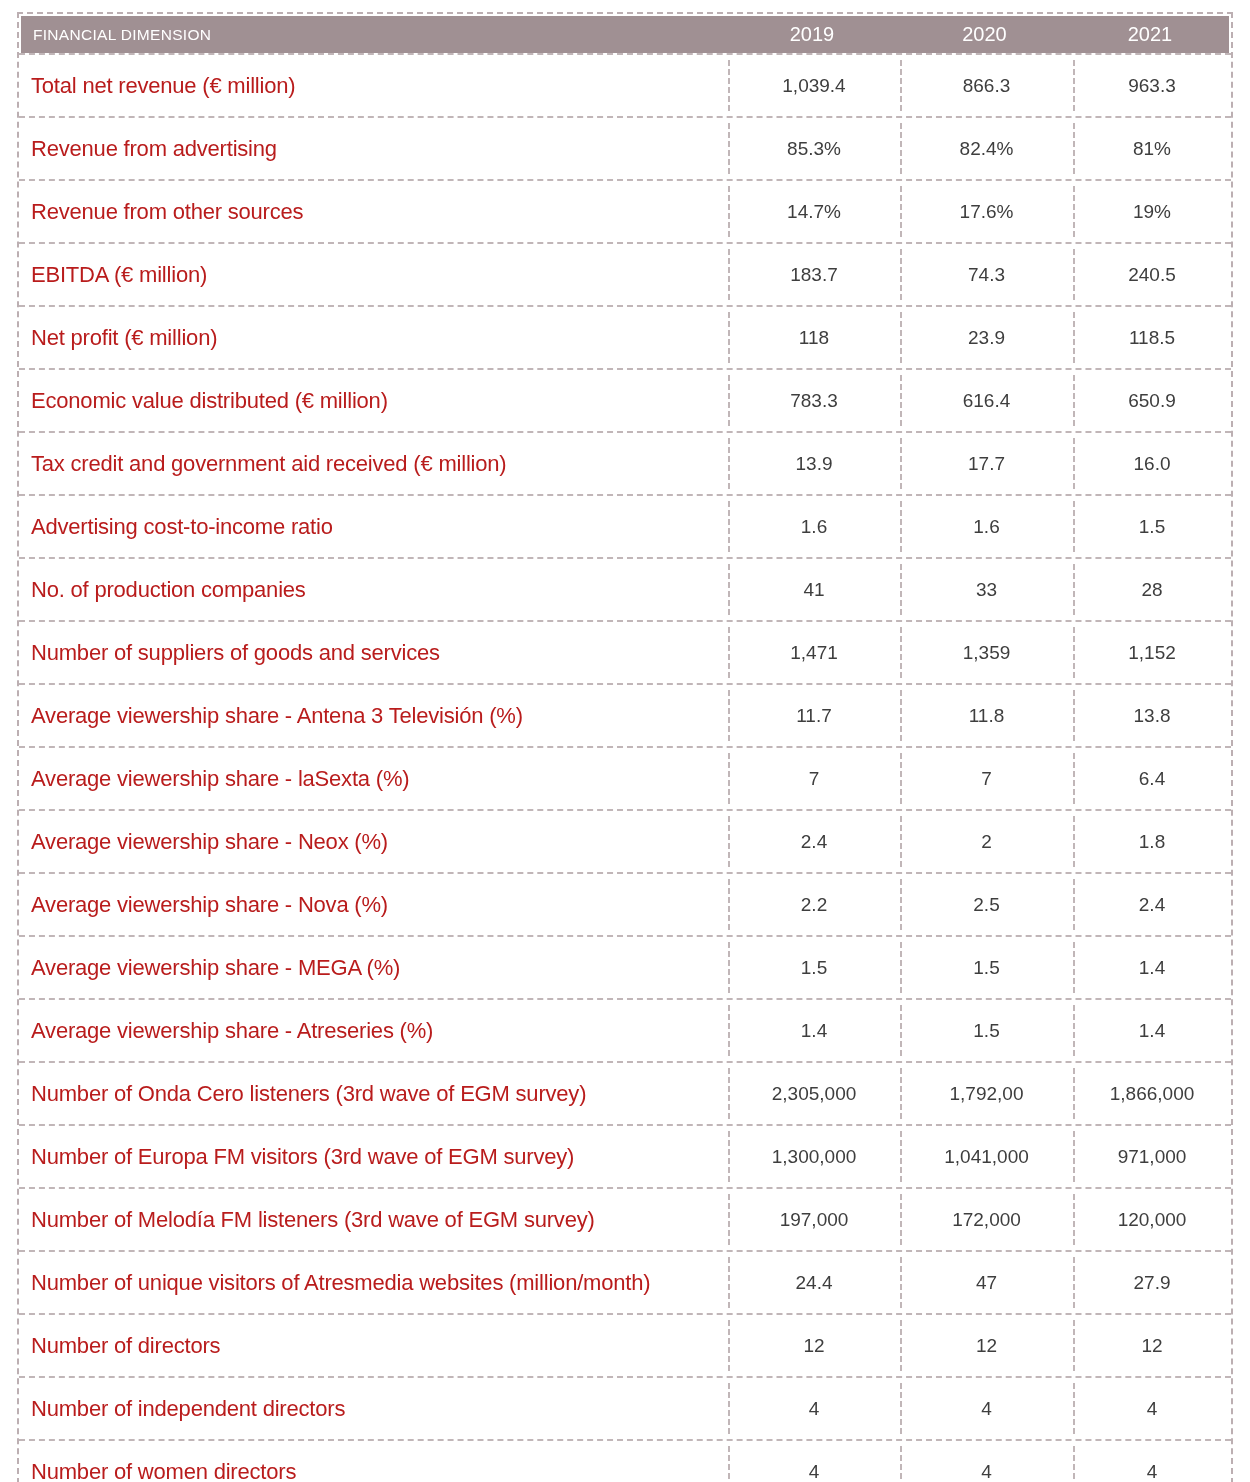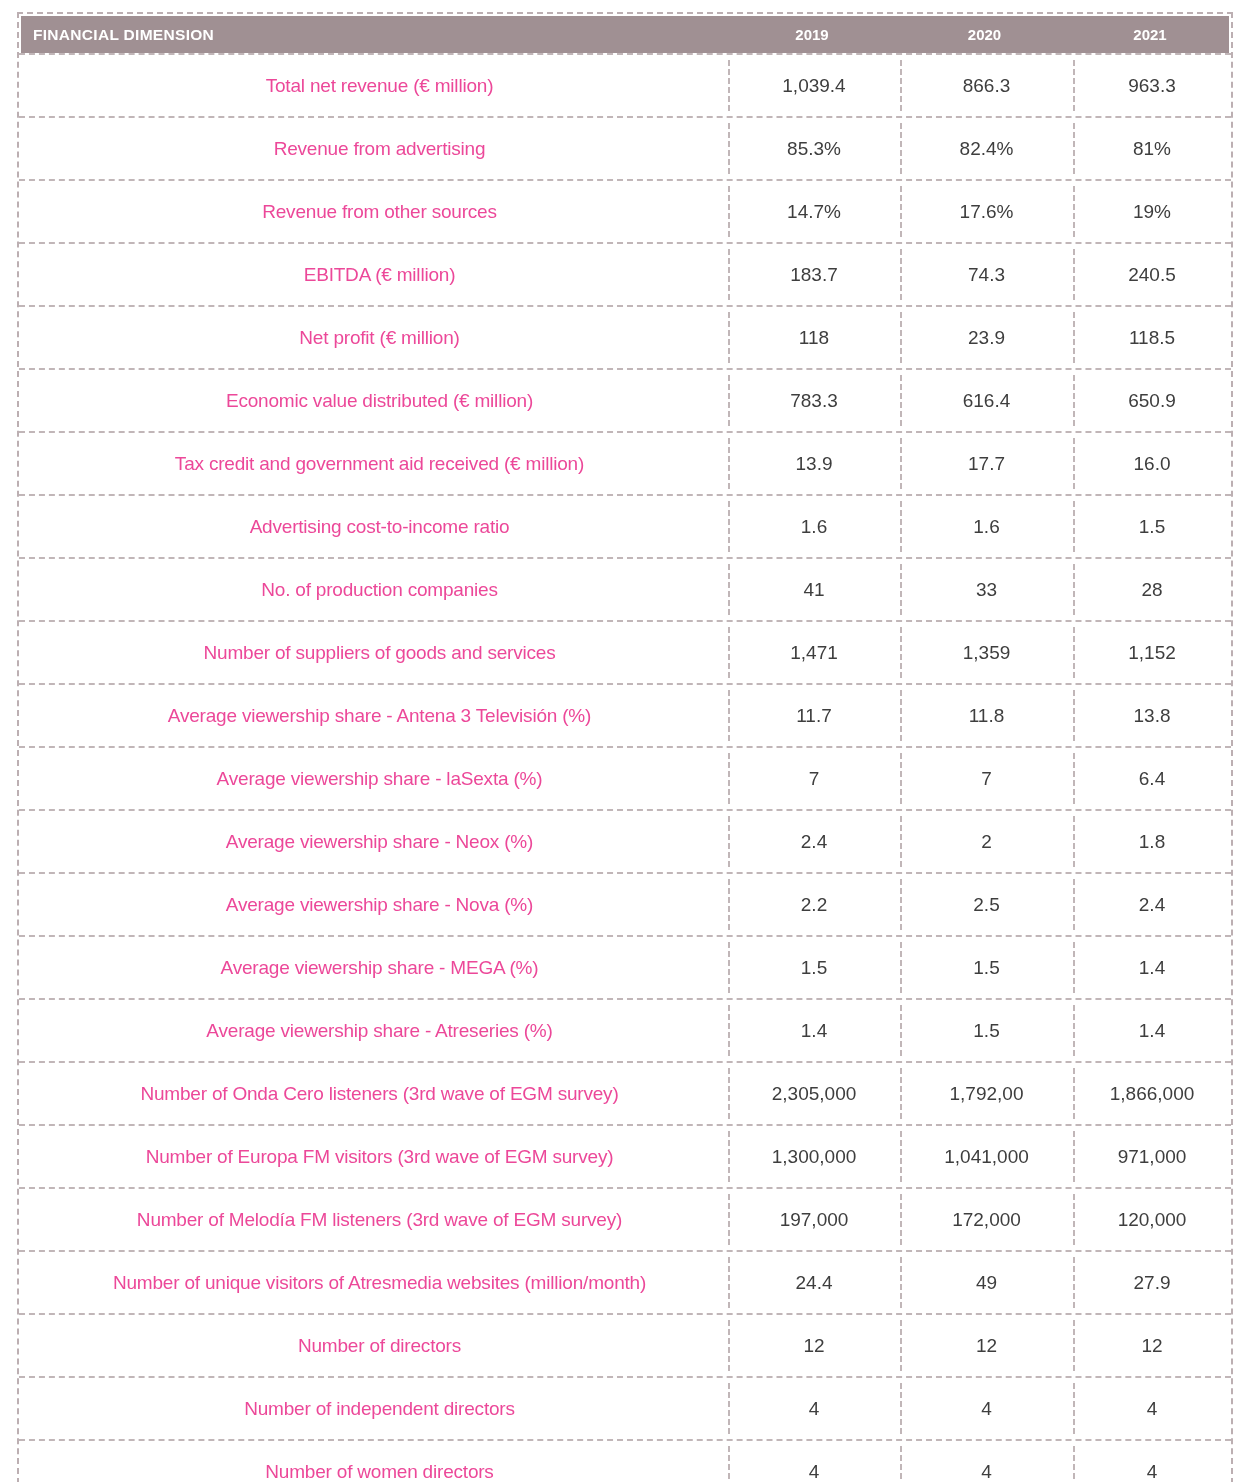--- a/index.html
+++ b/index.html
@@ -27,44 +27,43 @@
     display: grid;
     grid-template-columns: 1fr 172px 173px 158px;
     align-items: center;
     height: 37px;
     margin: 2px 2px 0 2px;
     background: #a09093;
     color: #ffffff;
   }
   .tbl-header .dim-label {
     font-size: 15.5px;
-    font-weight: bold;
+    font-weight: normal;
     letter-spacing: 0.3px;
     padding-left: 12px;
   }
   .tbl-header .year {
-    font-size: 15px;
-    font-weight: bold;
+    font-size: 20px;
+    font-weight: normal;
     text-align: center;
   }
   .tbl-row {
     display: grid;
     grid-template-columns: 1fr 172px 173px 158px;
     align-items: center;
     height: 61px;
     border-top: 2px dashed #c1b6b8;
   }
   .tbl-row .cell-label {
-    font-size: 19px;
-    color: #ec4899;
+    font-size: 22px;
+    color: #b91c1c;
     padding-left: 12px;
     letter-spacing: -0.2px;
     white-space: nowrap;
     overflow: hidden;
-    text-align: center;
   }
   .tbl-row .cell-val {
     position: relative;
     font-size: 19px;
     color: #3e3e3e;
     text-align: center;
     height: 100%;
     display: flex;
     align-items: center;
     justify-content: center;
@@ -200,21 +199,21 @@
         </div>
         <div class="tbl-row">
           <div class="cell-label">Number of Melodía FM listeners (3rd wave of EGM survey)</div>
           <div class="cell-val">197,000</div>
           <div class="cell-val">172,000</div>
           <div class="cell-val">120,000</div>
         </div>
         <div class="tbl-row">
           <div class="cell-label">Number of unique visitors of Atresmedia websites (million/month)</div>
           <div class="cell-val">24.4</div>
-          <div class="cell-val">49</div>
+          <div class="cell-val">47</div>
           <div class="cell-val">27.9</div>
         </div>
         <div class="tbl-row">
           <div class="cell-label">Number of directors</div>
           <div class="cell-val">12</div>
           <div class="cell-val">12</div>
           <div class="cell-val">12</div>
         </div>
         <div class="tbl-row">
           <div class="cell-label">Number of independent directors</div>

